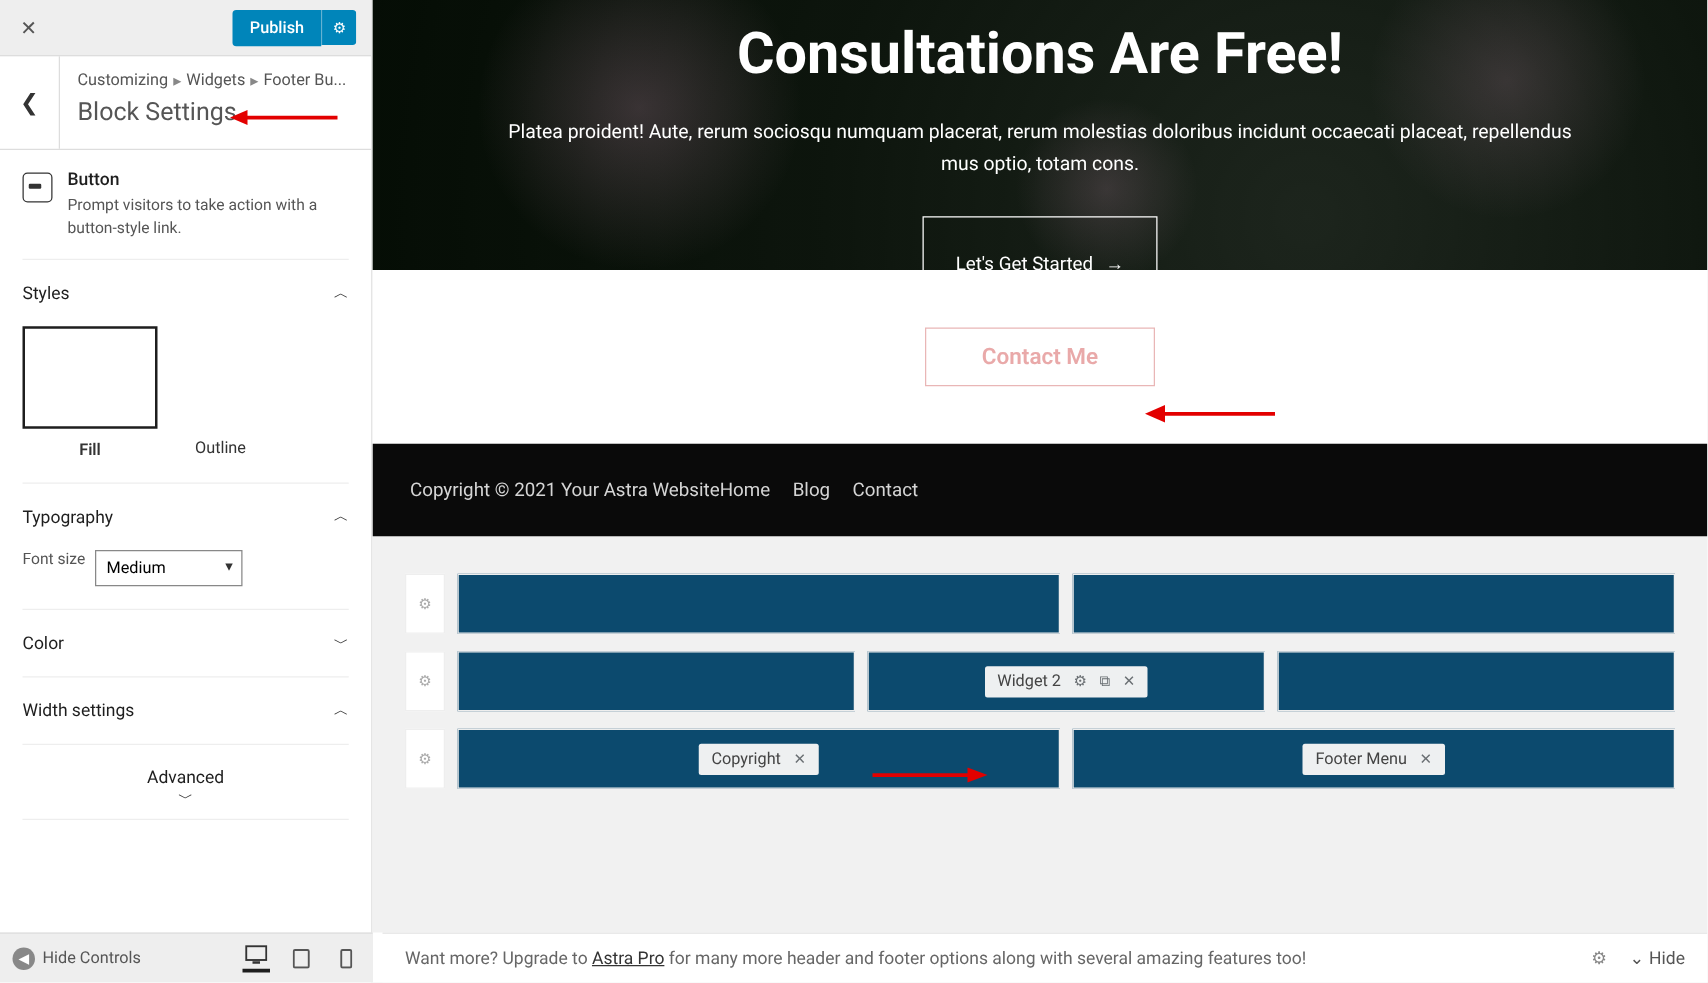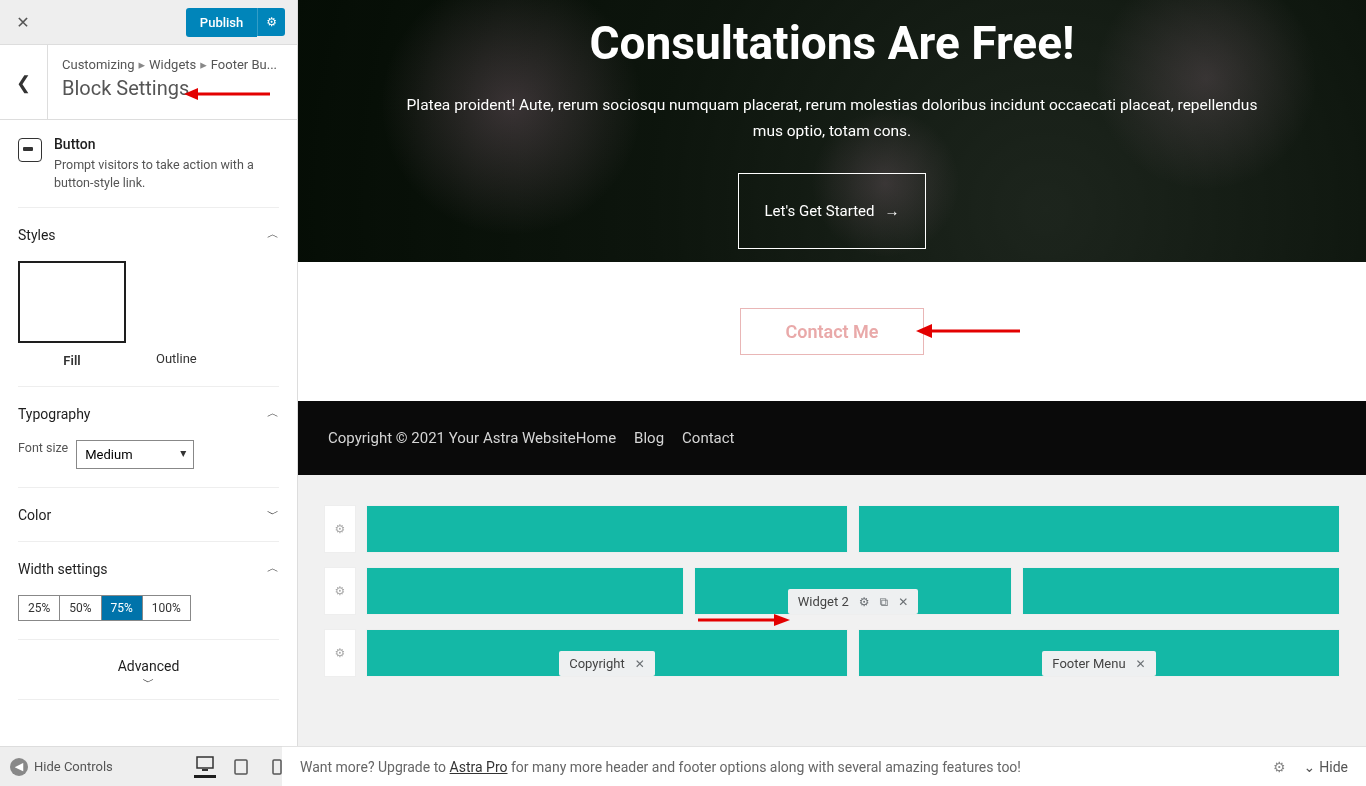--- a/index.html
+++ b/index.html
@@ -64,42 +64,42 @@
 .sidebar-bottom { position: absolute; bottom: 0; left: 0; width: 298px; height: 40px; background: #eee; border-top: 1px solid #ddd; display: flex; align-items: center; padding: 0 10px; gap: 10px; }
 .hide-controls { display: flex; align-items: center; gap: 6px; font-size: 13px; color: #555; cursor: pointer; }
 .hide-controls-icon { width: 18px; height: 18px; border-radius: 50%; background: #888; color: #fff; display: flex; align-items: center; justify-content: center; font-size: 11px; }
 .device-btns { display: flex; gap: 14px; margin-left: auto; }
 .device-btn { width: 22px; height: 22px; display: flex; align-items: center; justify-content: center; cursor: pointer; color: #555; }
 .device-btn.active { border-bottom: 3px solid #1e1e1e; padding-bottom: 3px; }
 
 
 .preview { position: absolute; left: 298px; top: 0; right: 0; bottom: 40px; background: #f1f1f1; overflow: hidden; }
 
-.hero { height: 262px; background: linear-gradient(rgba(0,0,0,0.5), rgba(0,0,0,0.5)), radial-gradient(circle at 70% 80%, #3a4a3a 0%, #1a2a1a 50%, #0a1a0a 100%); position: relative; display: flex; flex-direction: column; align-items: center; color: #fff; padding-top: 16px; }
+.hero { height: 216px; background: linear-gradient(rgba(0,0,0,0.5), rgba(0,0,0,0.5)), radial-gradient(circle at 70% 80%, #3a4a3a 0%, #1a2a1a 50%, #0a1a0a 100%); position: relative; display: flex; flex-direction: column; align-items: center; color: #fff; padding-top: 16px; }
 .hero::before { content: ""; position: absolute; inset: 0; background: radial-gradient(circle at 20% 40%, rgba(200,150,180,0.25) 0%, transparent 15%), radial-gradient(circle at 55% 70%, rgba(200,150,180,0.2) 0%, transparent 12%), radial-gradient(circle at 85% 30%, rgba(200,150,180,0.2) 0%, transparent 12%); }
 .hero h1 { font-size: 46px; font-weight: 700; position: relative; }
 .hero p { font-size: 15.5px; max-width: 860px; text-align: center; margin-top: 22px; line-height: 1.7; position: relative; }
 .hero-btn { margin-top: 28px; border: 1.5px solid #fff; background: transparent; color: #fff; padding: 28px 26px; font-size: 15px; cursor: pointer; display: flex; align-items: center; gap: 10px; position: relative; }
 
 .white-section { background: #fff; padding: 46px 0; display: flex; justify-content: center; }
 .contact-btn { border: 1px solid #e9b6b6; background: #fff; color: #e9a9a9; padding: 12px 44px; font-size: 18px; font-weight: 600; cursor: pointer; }
 
 .black-footer { background: #0a0a0a; color: #d5d5d5; padding: 28px 30px; display: flex; justify-content: flex-start; align-items: center; font-size: 15px; }
 .footer-links { display: flex; gap: 18px; }
 .footer-links span { cursor: pointer; }
 
 .builder { padding: 30px 26px 16px 26px; display: flex; flex-direction: column; gap: 14px; }
 .builder-row { display: flex; gap: 10px; }
 .builder-gear { width: 32px; background: #fff; border: 1px solid #eee; display: flex; align-items: center; justify-content: center; color: #aaa; font-size: 12px; cursor: pointer; }
-.builder-cell { flex: 1; background: #14b8a6; border: 1px solid #eee; min-height: 48px; display: flex; align-items: flex-end; justify-content: center; }
+.builder-cell { flex: 1; background: #0c4a6e; border: 1px solid #eee; min-height: 48px; display: flex; align-items: center; justify-content: center; }
 .builder-tag { background: #eef0f1; padding: 5px 10px; font-size: 13px; color: #444; display: flex; align-items: center; gap: 10px; border-radius: 2px; }
 .builder-tag .mini-icon { color: #6a6f73; font-size: 12px; cursor: pointer; }
 
 
-.status-bar { position: absolute; bottom: 0; left: 282px; right: 0; height: 40px; background: #fff; border-top: 1px solid #e2e2e2; display: flex; align-items: center; padding: 12px 18px; font-size: 14px; color: #666; }
+.status-bar { position: absolute; bottom: 0; left: 306px; right: 0; height: 40px; background: #fff; border-top: 1px solid #e2e2e2; display: flex; align-items: center; padding: 12px 18px; font-size: 14px; color: #666; }
 .status-bar a { color: #333; text-decoration: underline; }
 .status-right { margin-left: auto; display: flex; align-items: center; gap: 18px; }
 .status-gear { color: #888; cursor: pointer; }
 .hide-toggle { display: flex; align-items: center; gap: 4px; cursor: pointer; color: #555; }
 
 
 .arrow { position: absolute; pointer-events: none; }
 .arrow-line { stroke: #e30000; stroke-width: 3; fill: none; }
 .arrow-head { fill: #e30000; }
 
@@ -181,28 +181,20 @@
       <div class="panel-header">
         <span class="panel-title">Color</span>
         <span class="chevron">﹀</span>
       </div>
     </div>
 
     <div class="panel">
       <div class="panel-header">
         <span class="panel-title">Width settings</span>
         <span class="chevron">︿</span>
-      </div>
-      <div class="width-body">
-        <div class="seg">
-          <button>25%</button>
-          <button>50%</button>
-          <button class="active">75%</button>
-          <button>100%</button>
-        </div>
       </div>
     </div>
 
     <div class="panel">
       <div class="panel-header" style="padding-bottom:8px;flex-direction:column;">
         <span class="panel-title">Advanced</span>
         <span class="chevron">﹀</span>
       </div>
     </div>
   </div>

